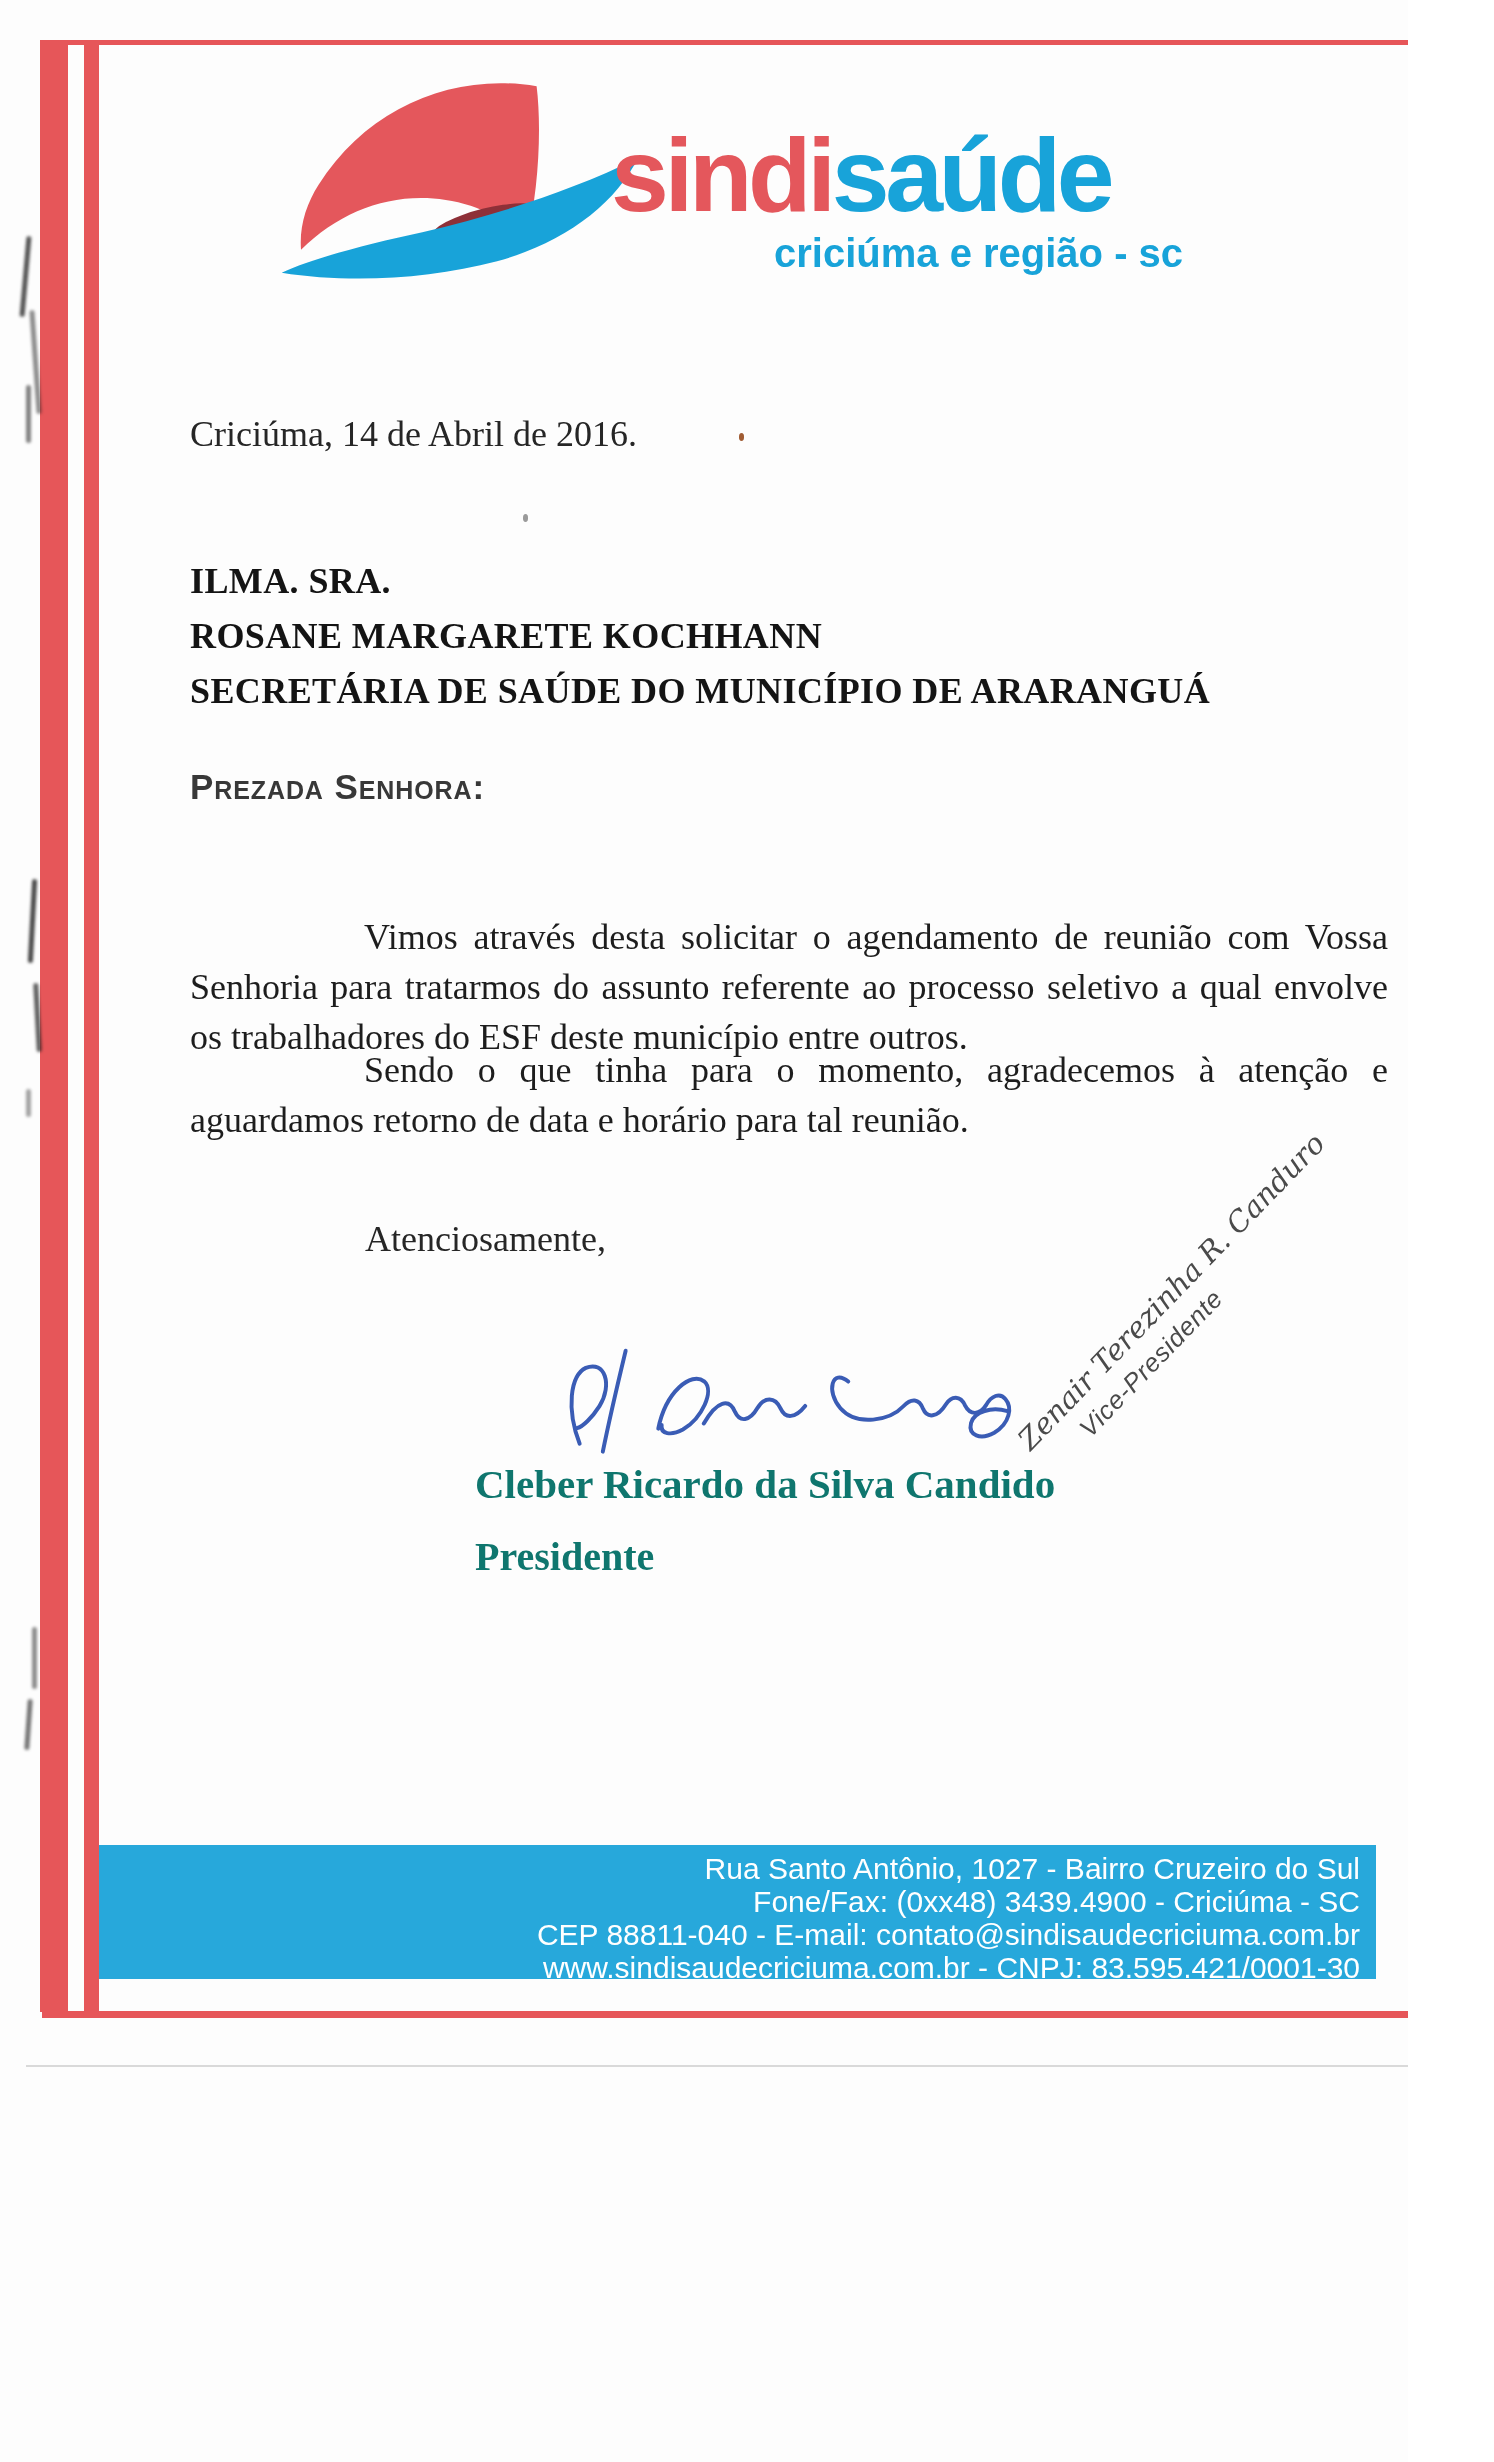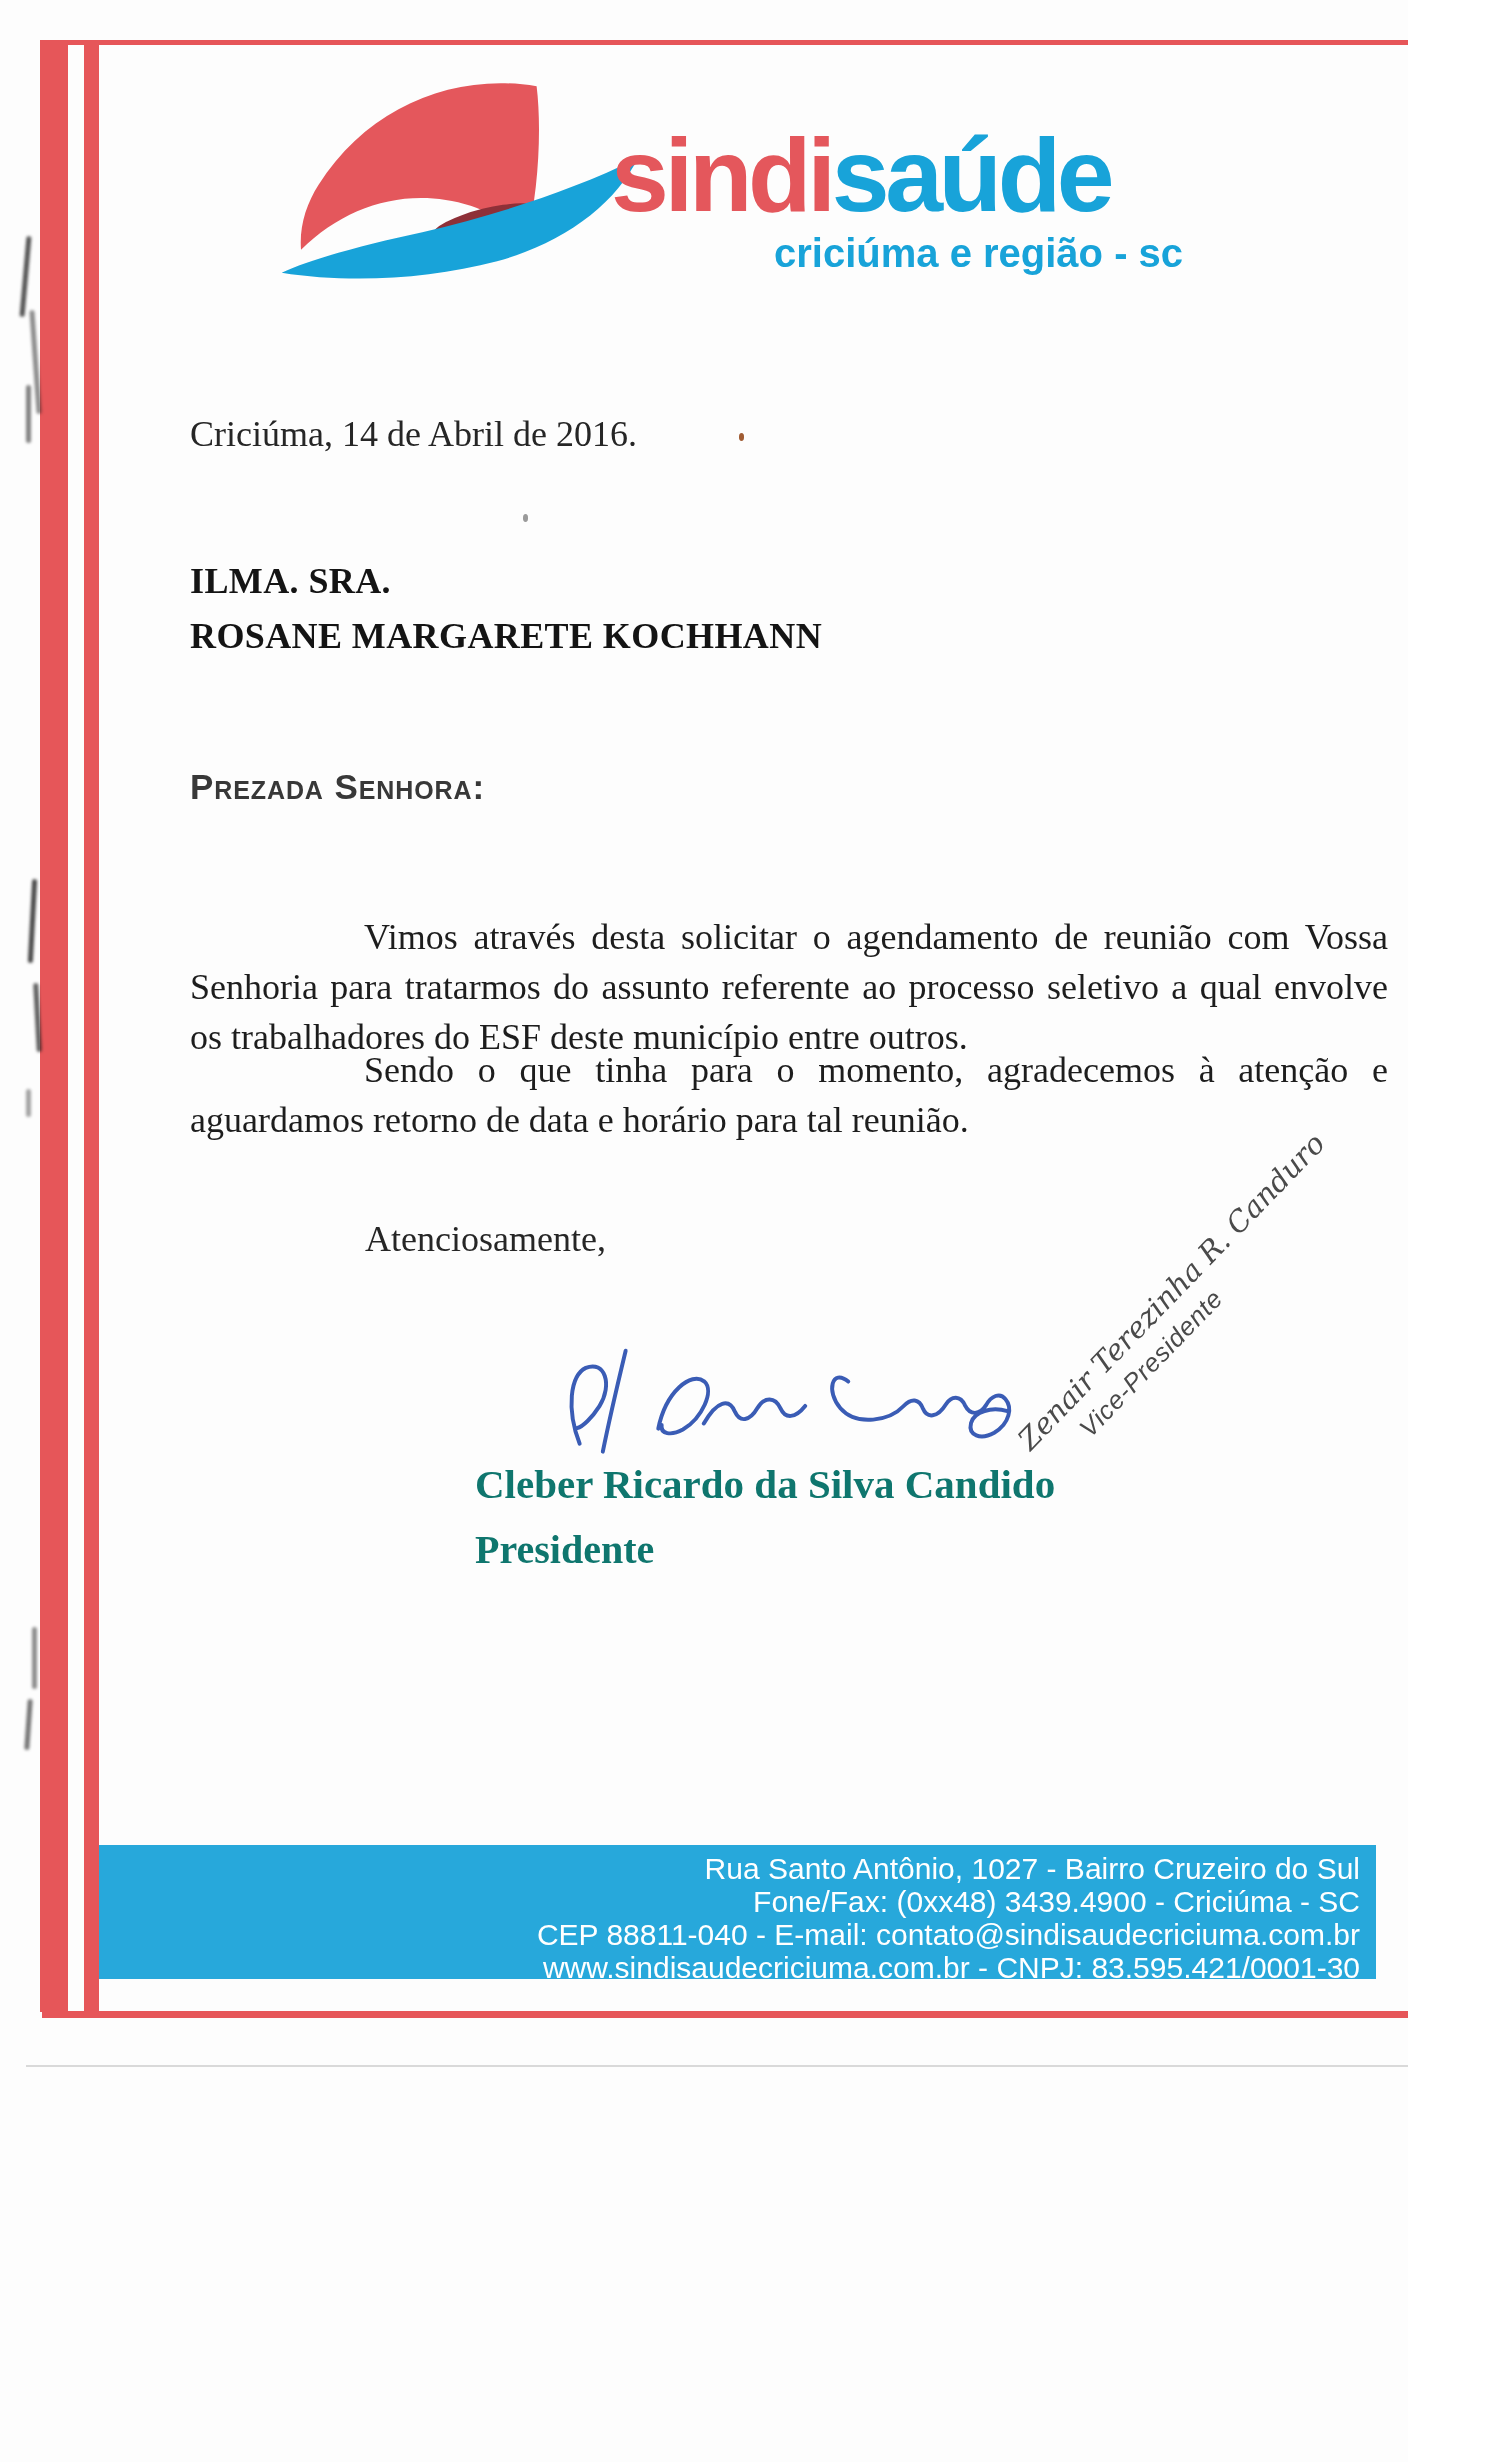--- a/index.html
+++ b/index.html
@@ -49,21 +49,21 @@
     position:absolute;left:1011px;top:1433px;width:387px;transform:rotate(-46deg);
     transform-origin:0 0;color:#4a4a4a;white-space:nowrap;
   }
   .stamp-name{font-family:"DejaVu Serif",serif;font-style:italic;font-size:29px;}
   .stamp-role{font-family:"Liberation Sans",sans-serif;font-style:italic;font-size:25.5px;margin-left:51px;margin-top:3.5px;letter-spacing:0.9px;}
   .signer{
     position:absolute;left:475px;top:1460px;width:616px;text-align:left;
     font-weight:bold;color:#0f766e;
   }
   .signer-name{font-size:41px;}
-  .signer-role{font-size:40px;margin-top:18px;}
+  .signer-role{font-size:40px;margin-top:25px;}
   
   .footer-bar{
     position:absolute;left:99px;top:1845px;width:1277px;height:134px;
     background:#27a8db;color:#ffffff;font-family:"Liberation Sans",sans-serif;
     font-size:30px;line-height:33px;text-align:right;
     padding:7px 16px 0 0;box-sizing:border-box;
   }
   
   .scan-edge{position:absolute;left:26px;top:2065px;width:1468px;height:1.8px;background:#d9d9d9;}
   .smudge{position:absolute;width:5.3px;background:#1c1c1c;filter:blur(1.8px);border-radius:2.6px;}
@@ -91,20 +91,21 @@
     </svg>
   </div>
   <div class="logo-word"><span class="w-red">sindi</span><span class="w-blue">saúde</span></div>
   <div class="logo-sub">criciúma e região - sc</div>
 
   <div class="date-line">Criciúma, 14 de Abril de 2016.</div>
 
   <div class="recipient">
     <div>ILMA. SRA.</div>
     <div>ROSANE MARGARETE KOCHHANN</div>
+    <div>SECRETÁRIA DE SAÚDE DO MUNICÍPIO DE ARARANGUÁ</div>
   </div>
 
   <div class="greeting">Prezada Senhora:</div>
 
   <div class="para para-1">Vimos através desta solicitar o agendamento de reunião com Vossa Senhoria para tratarmos do assunto referente ao processo seletivo a qual envolve os trabalhadores do ESF deste município entre outros.</div>
   <div class="para para-2">Sendo o que tinha para o momento, agradecemos à atenção e aguardamos retorno de data e horário para tal reunião.</div>
 
   <div class="closing">Atenciosamente,</div>
 
   <div class="signature">

